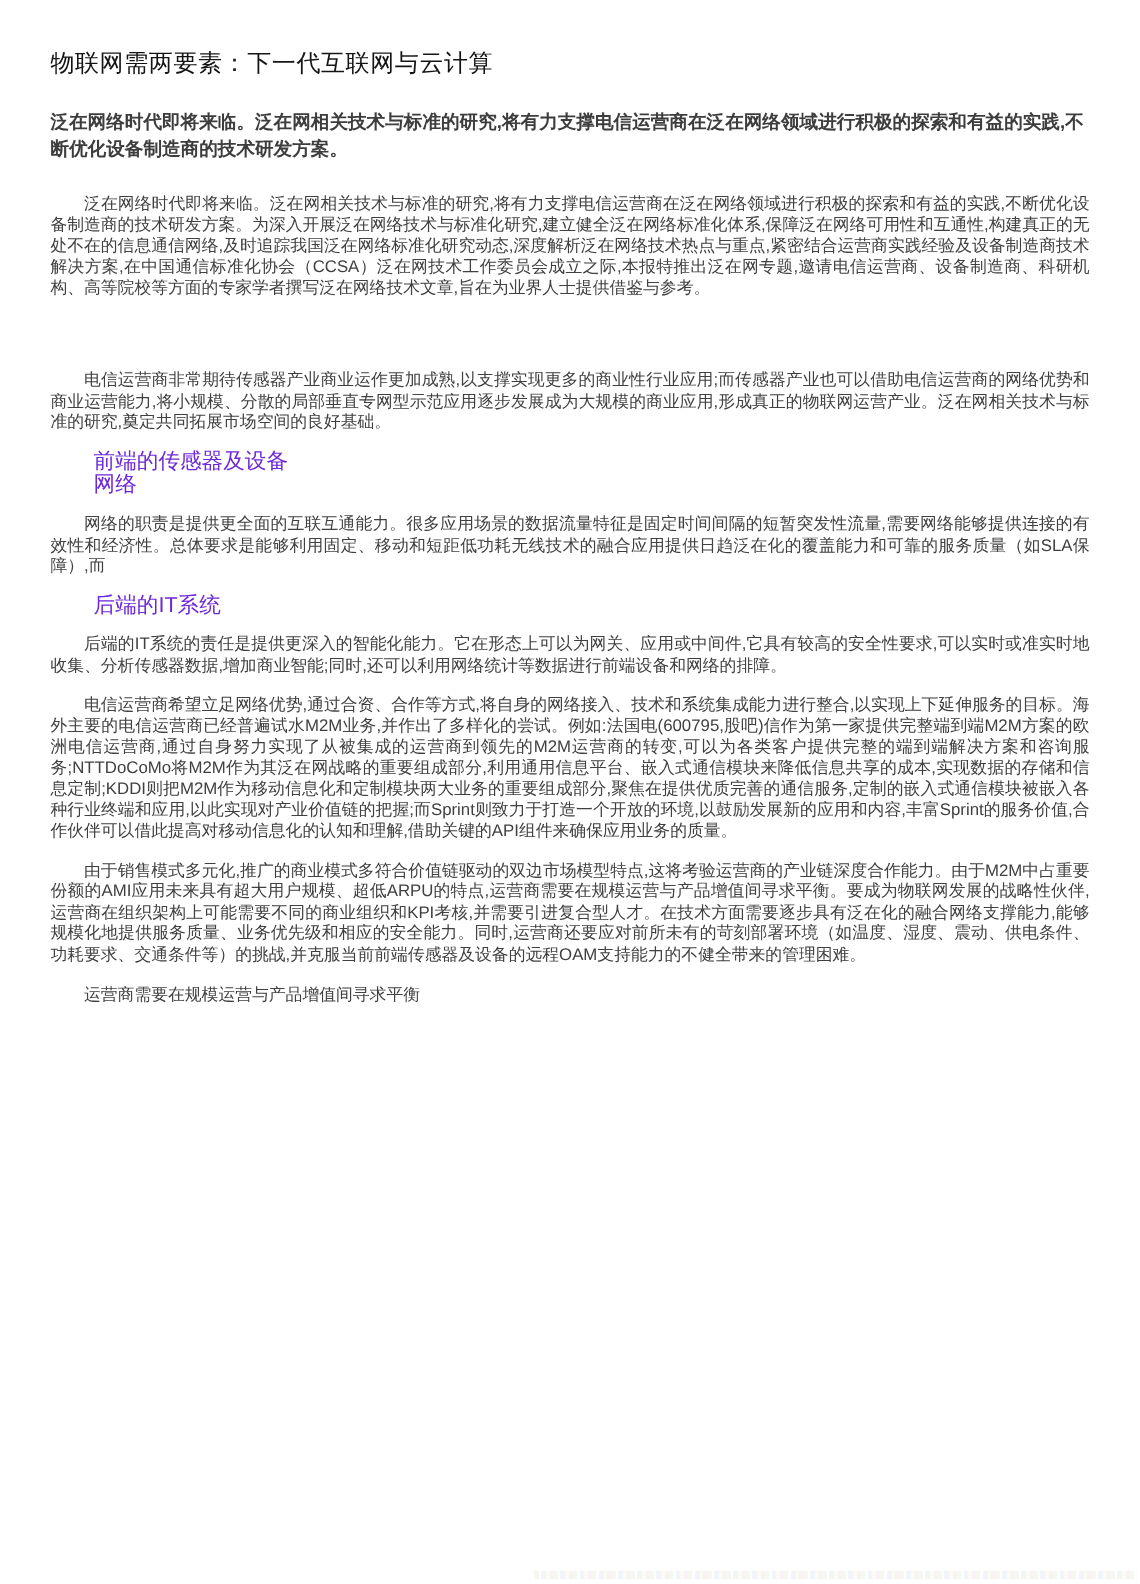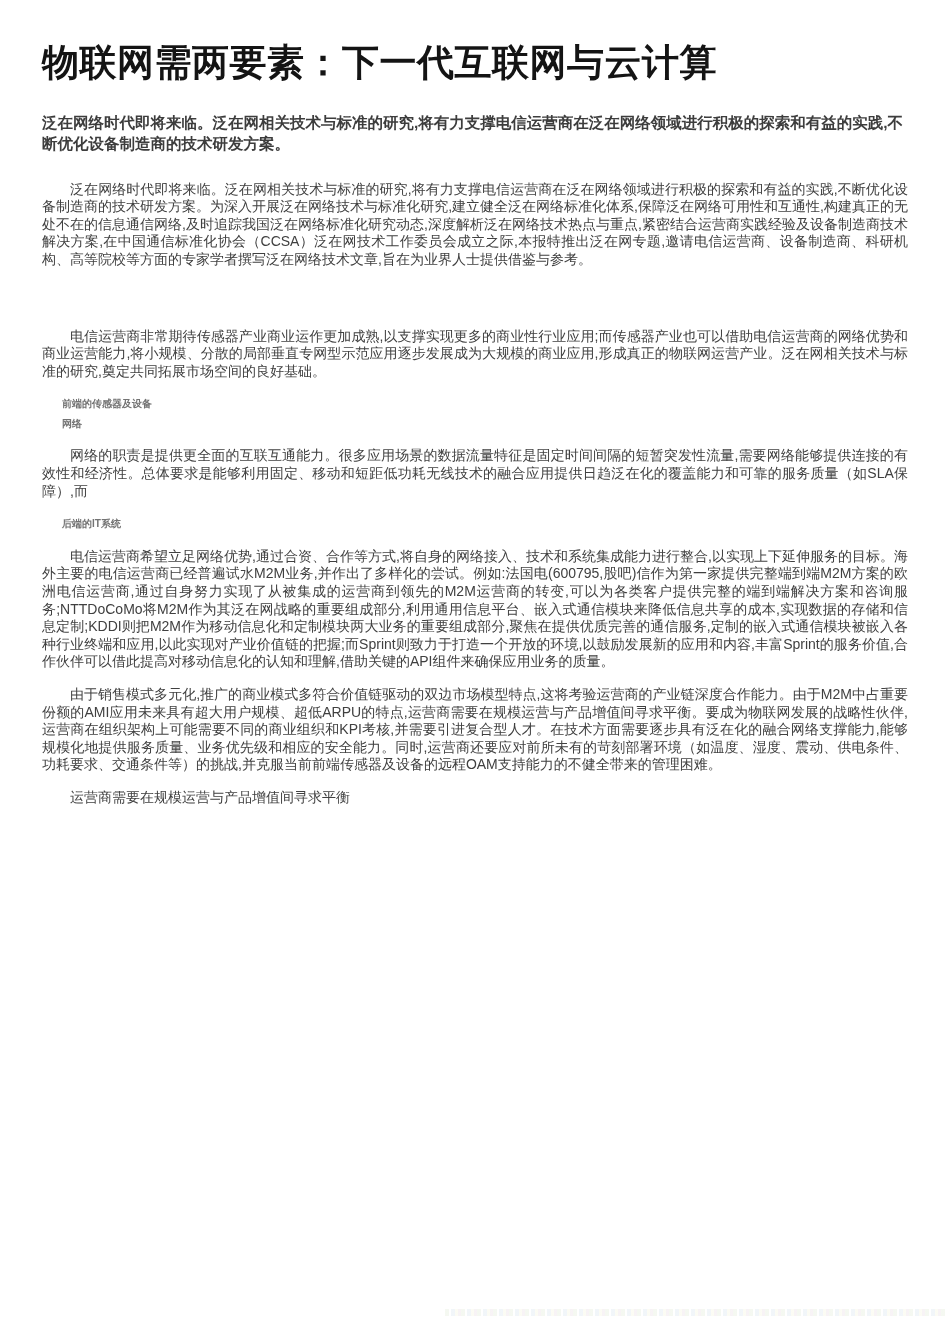--- a/index.html
+++ b/index.html
@@ -14,22 +14,22 @@
   .page {
     position: relative;
     width: 950px;
     height: 1320px;
     background: #ffffff;
   }
   .content {
     padding: 34px 42px 0 42px;
   }
   .page-title {
-    font-size: 37px;
-    font-weight: bold;
+    font-size: 20px;
+    font-weight: normal;
     color: #141414;
     margin: 8px 0 27px 0;
     letter-spacing: 0.5px;
     line-height: 1.15;
   }
   .lead {
     font-size: 15.5px;
     font-weight: bold;
     color: #3d3d3d;
     line-height: 21.5px;
@@ -37,23 +37,23 @@
   }
   .body-p {
     font-size: 14px;
     color: #404040;
     line-height: 17.6px;
     margin: 0 0 15px 0;
     text-indent: 2em;
     text-align: justify;
   }
   .section-heading {
-    font-size: 10px;
-    font-weight: bold;
-    color: #737373;
+    font-size: 18px;
+    font-weight: normal;
+    color: #6d28d9;
     line-height: 17.6px;
     margin: 0 0 15px 0;
     text-indent: 2em;
   }
   .section-heading.tight {
     margin-top: -13px;
   }
   .gap-lg {
     height: 44px;
   }
@@ -94,20 +94,21 @@
 
     <h3 class="section-heading">前端的传感器及设备</h3>
 
 
     <h3 class="section-heading tight">网络</h3>
 
     <p class="body-p">网络的职责是提供更全面的互联互通能力。很多应用场景的数据流量特征是固定时间间隔的短暂突发性流量,需要网络能够提供连接的有效性和经济性。总体要求是能够利用固定、移动和短距低功耗无线技术的融合应用提供日趋泛在化的覆盖能力和可靠的服务质量（如SLA保障）,而</p>
 
     <h3 class="section-heading">后端的IT系统</h3>
 
+    <p class="body-p">后端的IT系统的责任是提供更深入的智能化能力。它在形态上可以为网关、应用或中间件,它具有较高的安全性要求,可以实时或准实时地收集、分析传感器数据,增加商业智能;同时,还可以利用网络统计等数据进行前端设备和网络的排障。</p>
 
     <p class="body-p">电信运营商希望立足网络优势,通过合资、合作等方式,将自身的网络接入、技术和系统集成能力进行整合,以实现上下延伸服务的目标。海外主要的电信运营商已经普遍试水M2M业务,并作出了多样化的尝试。例如:法国电(600795,股吧)信作为第一家提供完整端到端M2M方案的欧洲电信运营商,通过自身努力实现了从被集成的运营商到领先的M2M运营商的转变,可以为各类客户提供完整的端到端解决方案和咨询服务;NTTDoCoMo将M2M作为其泛在网战略的重要组成部分,利用通用信息平台、嵌入式通信模块来降低信息共享的成本,实现数据的存储和信息定制;KDDI则把M2M作为移动信息化和定制模块两大业务的重要组成部分,聚焦在提供优质完善的通信服务,定制的嵌入式通信模块被嵌入各种行业终端和应用,以此实现对产业价值链的把握;而Sprint则致力于打造一个开放的环境,以鼓励发展新的应用和内容,丰富Sprint的服务价值,合作伙伴可以借此提高对移动信息化的认知和理解,借助关键的API组件来确保应用业务的质量。</p>
 
     <p class="body-p">由于销售模式多元化,推广的商业模式多符合价值链驱动的双边市场模型特点,这将考验运营商的产业链深度合作能力。由于M2M中占重要份额的AMI应用未来具有超大用户规模、超低ARPU的特点,运营商需要在规模运营与产品增值间寻求平衡。要成为物联网发展的战略性伙伴,运营商在组织架构上可能需要不同的商业组织和KPI考核,并需要引进复合型人才。在技术方面需要逐步具有泛在化的融合网络支撑能力,能够规模化地提供服务质量、业务优先级和相应的安全能力。同时,运营商还要应对前所未有的苛刻部署环境（如温度、湿度、震动、供电条件、功耗要求、交通条件等）的挑战,并克服当前前端传感器及设备的远程OAM支持能力的不健全带来的管理困难。</p>
 
     <p class="body-p">运营商需要在规模运营与产品增值间寻求平衡</p>
 
   </div>
 
   <div class="footer-strip"></div>

